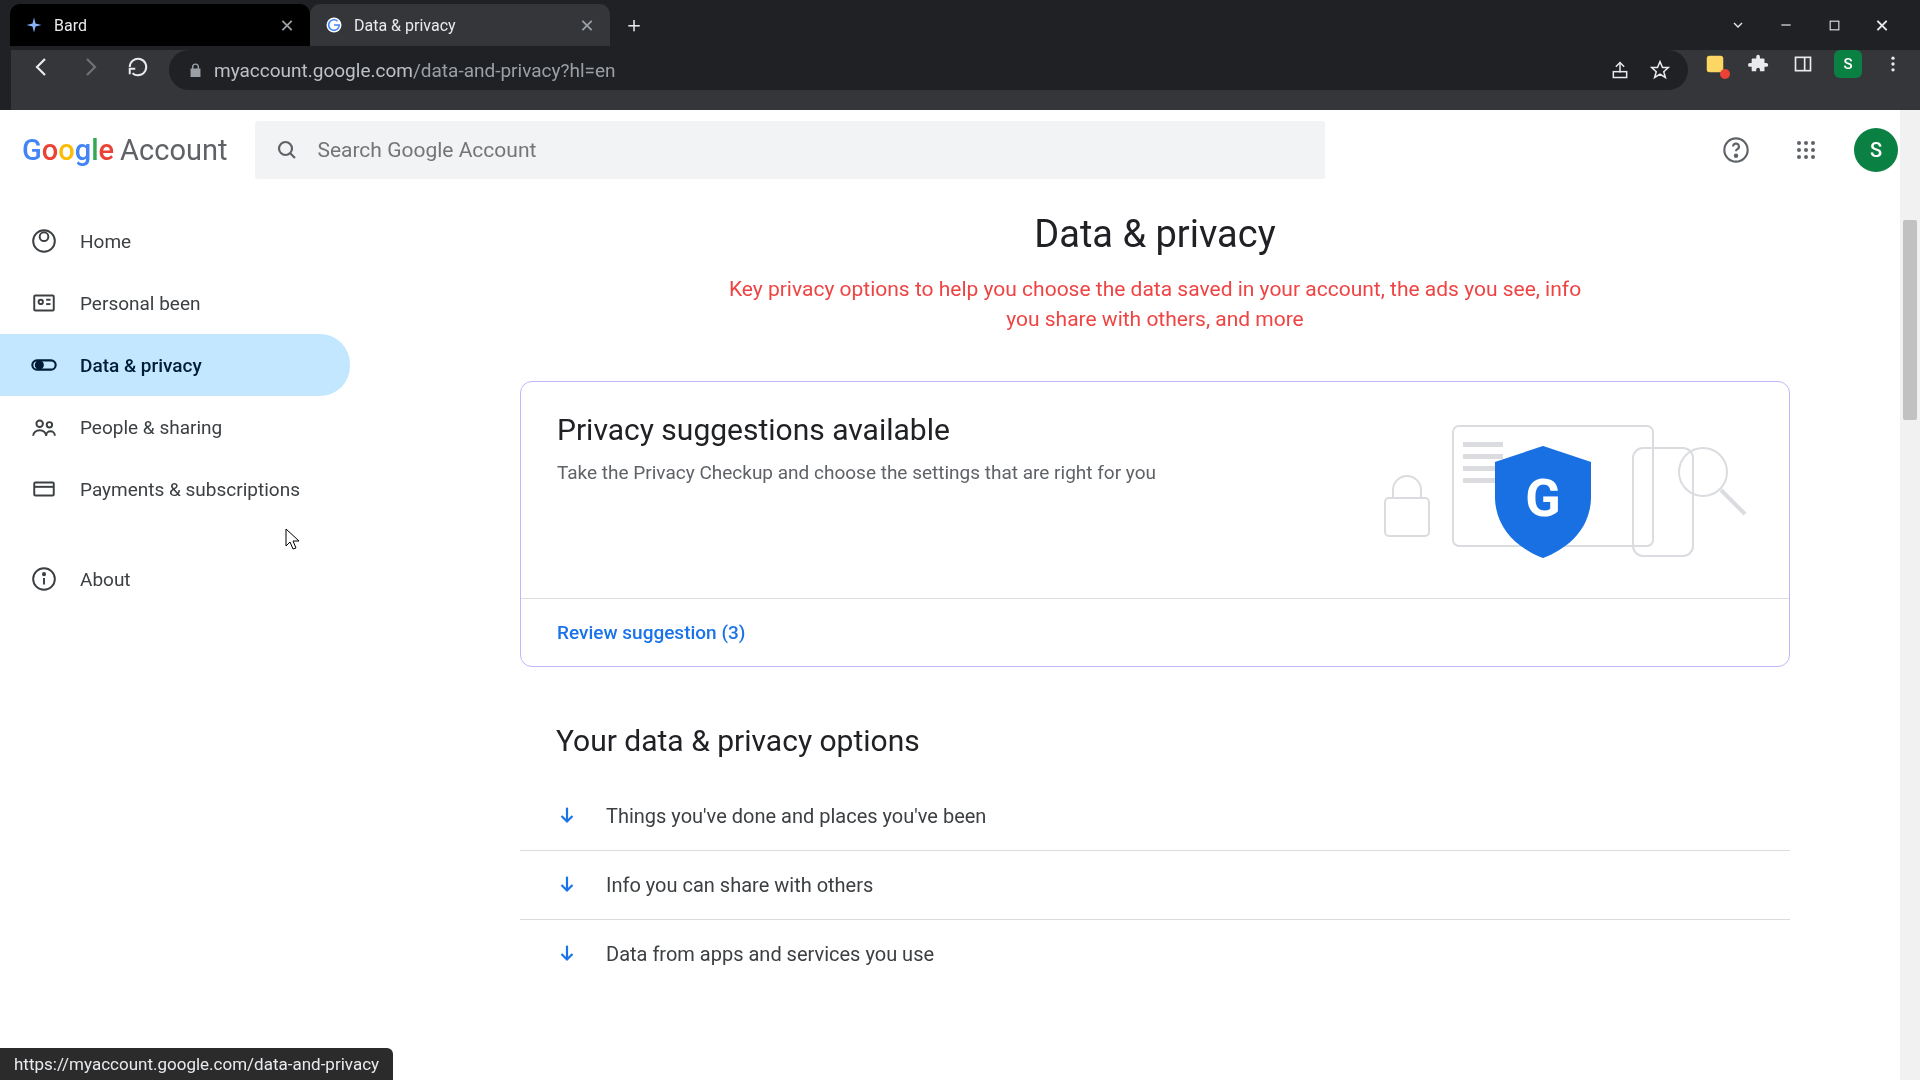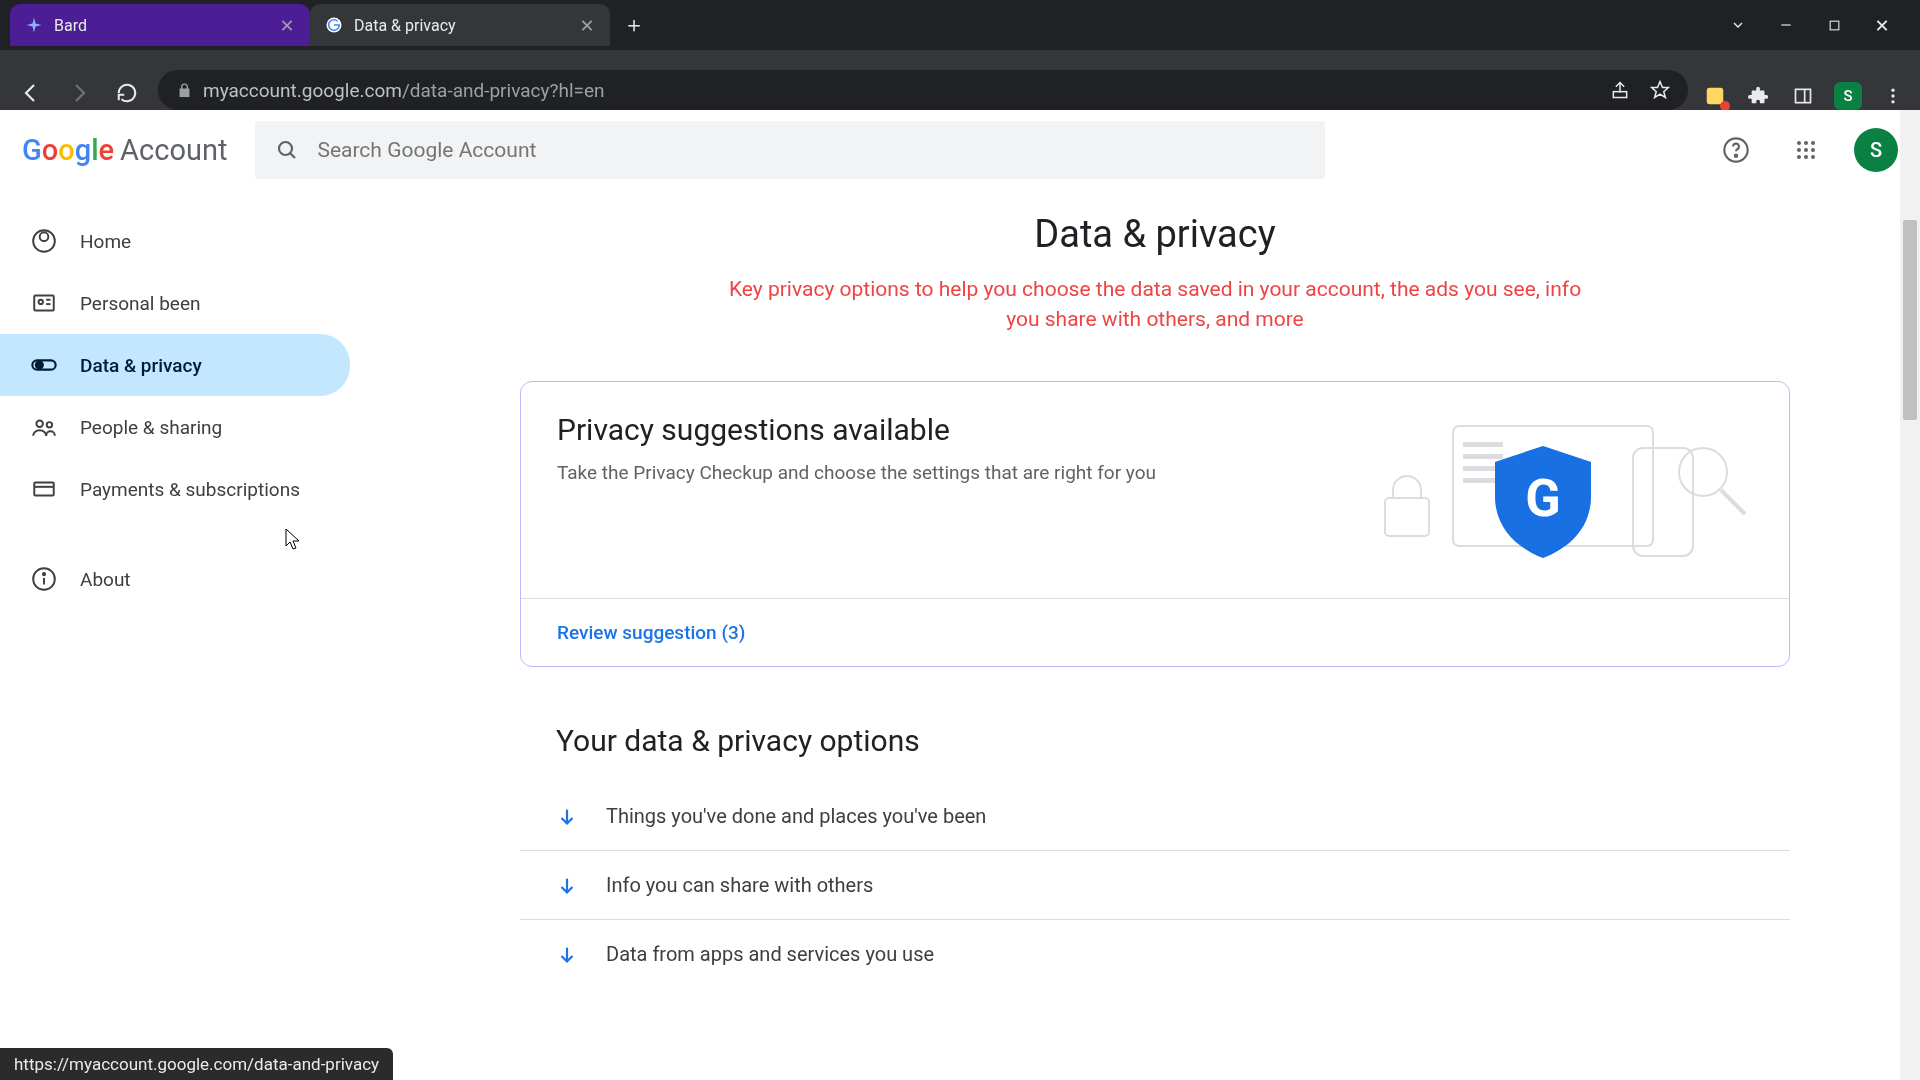--- a/index.html
+++ b/index.html
@@ -2,29 +2,29 @@
 <html><head>
 <meta charset="utf-8">
 <style>
   * { box-sizing: border-box; margin: 0; padding: 0; font-family: 'Segoe UI', Roboto, Arial, sans-serif; }
   html, body { width: 1920px; height: 1080px; overflow: hidden; background: #fff; }
 
   
   .browser-chrome { width: 100%; background: #202124; }
   .tab-strip { display: flex; align-items: center; height: 50px; padding: 0 10px; }
   .tab { display: flex; align-items: center; height: 42px; padding: 0 14px; border-radius: 10px 10px 0 0; color: #e8eaed; font-size: 16px; gap: 10px; min-width: 300px; justify-content: space-between; }
-  .tab.inactive { background: #4c1d95; }
+  .tab.inactive { background: #000000; }
   .tab.active { background: #35363a; }
   .tab-left { display:flex; align-items:center; gap:10px; }
   .tab-favicon { width:20px; height:20px; display:flex; align-items:center; justify-content:center; }
   .tab-close { width:18px; height:18px; display:flex;align-items:center;justify-content:center; color:#9aa0a6; font-size:18px; }
   .new-tab { width:32px; height:32px; display:flex;align-items:center;justify-content:center;color:#e8eaed;font-size:22px;margin-left:8px;}
   .window-controls { margin-left:auto; display:flex; gap:28px; align-items:center; color:#e8eaed; padding-right:18px;}
   .win-ctrl { width:20px; height:20px; display:flex;align-items:center;justify-content:center; font-size:18px;}
-  .addr-row { display:flex; align-items:flex-end; height:60px; padding:0 14px; gap:14px; background:#35363a; }
+  .addr-row { display:flex; align-items:flex-start; height:60px; padding:0 14px; gap:14px; background:#35363a;margin-left:11px; }
   .nav-btn { width:34px; height:34px; display:flex;align-items:center;justify-content:center;color:#9aa0a6; }
   .nav-btn.active { color:#e8eaed; }
   .addr-bar { flex:1; height:40px; background:#202124; border-radius:20px; display:flex;align-items:center; padding:0 18px; color:#9aa0a6; gap:10px; font-size:19px;}
   .addr-text { color:#bdc1c6; }
   .addr-text .path { color:#9aa0a6; }
   .addr-icons-right { margin-left:auto; display:flex; gap:20px; align-items:center; color:#e8eaed;}
   .chrome-right { display:flex; gap:18px; align-items:center; }
   .chrome-icon { width:26px; height:26px; display:flex;align-items:center;justify-content:center;color:#e8eaed;}
   .profile-badge { width:28px;height:28px;border-radius:6px;background:#0b8043;color:#fff;display:flex;align-items:center;justify-content:center;font-size:15px;font-weight:500;}
 
@@ -62,21 +62,21 @@
   .page-title { text-align:center; font-size:38px; color:#202124; font-weight:400; margin-bottom:18px;}
   .page-sub { text-align:center; font-size:21px; color:#ef4444; max-width:880px; margin:0 auto 46px auto; line-height:1.45;}
   .card { border:1px solid #c4b5fd; border-radius:12px; overflow:hidden; max-width:1270px; margin:8px auto;}
   .card-top { display:flex; padding:30px 36px 36px 36px; gap:30px; }
   .card-text h2 { font-size:30px; font-weight:400; color:#202124; margin-bottom:14px;}
   .card-text p { font-size:19px; color:#5f6368; }
   .card-illus { margin-left:auto; width:420px; position:relative; }
   .card-action { border-top:1px solid #dadce0; padding:22px 36px; }
   .card-action a { color:#1a73e8; text-decoration:none; font-size:19px; font-weight:500;}
   .section-h-wrapper{ max-width:1270px; margin:56px auto 24px auto;}
-  .opt-row { max-width:1270px; margin:0 auto; display:flex; align-items:flex-end; gap:28px; padding:22px 36px; border-bottom:1px solid #dadce0; font-size:20px; color:#3c4043;}
+  .opt-row { max-width:1270px; margin:0 auto; display:flex; align-items:flex-start; gap:28px; padding:22px 36px; border-bottom:1px solid #dadce0; font-size:20px; color:#3c4043;}
   .opt-arrow { color:#1a73e8; }
 
   .status-bar-tip { position:absolute; left:0; bottom:0; background:#2b2b2b; color:#e8eaed; font-size:17px; padding:6px 14px; border-radius:0 6px 0 0; z-index:50;}
 
   .cursor { position:absolute; left:285px; top:418px; width:18px; height:24px; z-index:60; }
 
   
   svg { display:block; }
 </style>
 </head>

